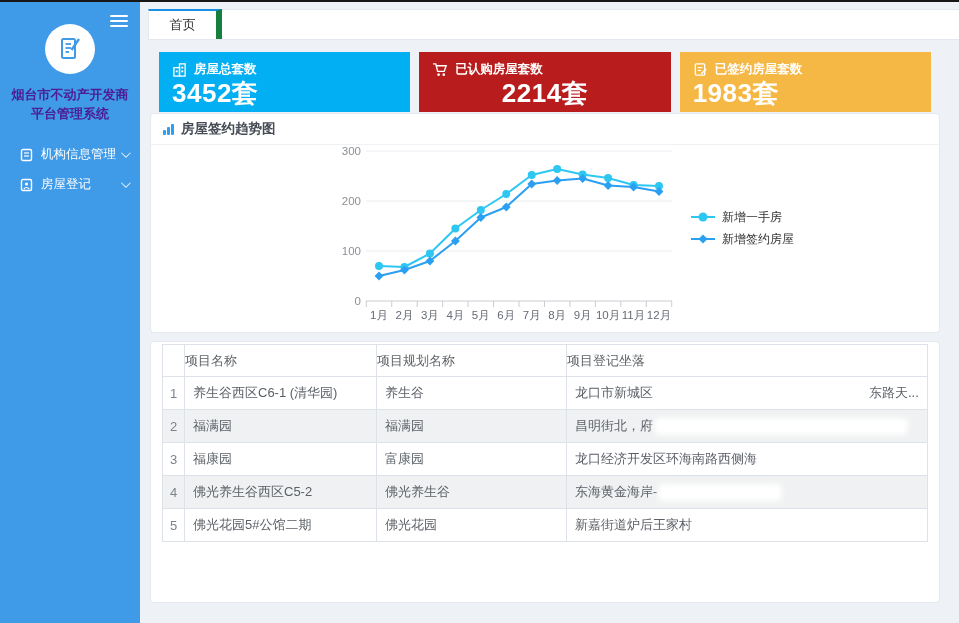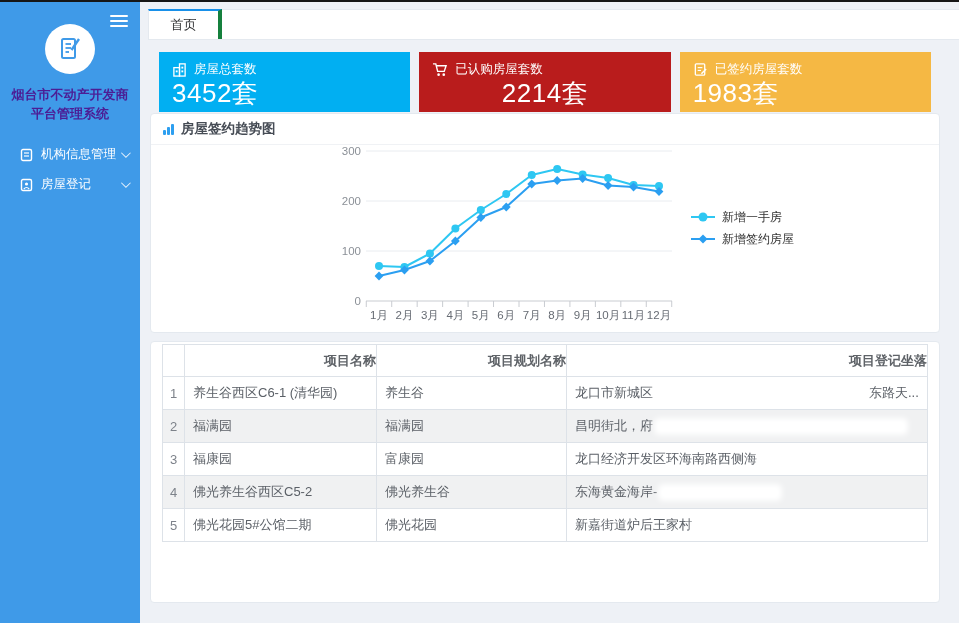--- a/index.html
+++ b/index.html
@@ -27,46 +27,46 @@
   .topbar { height:36px; background:#fff; border-bottom:1px solid #e7e7e7;
     display:flex; align-items:center; padding-left:15px; font-size:13px; color:#3a3a3a; }
   .redact { display:inline-block; vertical-align:-2px; border-radius:3px; }
   .redact.name { width:46px; height:12px; background:#ebebeb; filter:blur(2px); margin-right:2px; }
   .redact.cell { height:13px; background:#ffffff; filter:blur(2px);
     box-shadow:0 0 4px 2px rgba(255,255,255,.9); margin:0 3px; vertical-align:-3px; }
 
   .tabstrip { margin:7px 0 0 8px; height:31px; background:#fff; border:1px solid #e4e9ef; border-right:none;
     display:flex; align-items:flex-start; }
   .tab { width:74px; height:30px; background:#fff; border-top:2px solid #1890e9;
-    border-right:4px solid #15803d; margin-top:-1px; margin-left:-1px; border-left:1px solid #e4e9ef;
+    border-right:6px solid #15803d; margin-top:-1px; margin-left:-1px; border-left:1px solid #e4e9ef;
     display:flex; align-items:center; justify-content:center; font-size:13px; color:#303133; cursor:pointer; }
 
   .content { padding:12px 19px 0 10px; }
 
-  .cards { display:flex; gap:9px; margin:0 9px; }
+  .cards { display:flex; gap:9px; margin:0 9px;font-weight:bold; }
   .card { flex:1; height:60px; color:#fff; padding:9px 13px 0; }
   .card-top { display:flex; align-items:center; font-size:12.5px; }
   .card-top svg { margin-right:7px; }
   .card-val { font-size:26px; line-height:1.2; letter-spacing:.5px; }
 
   .panel { background:#fff; border:1px solid #e4e9ef; border-radius:4px; }
   .panel.chart { margin-top:1px; height:220px; }
   .panel-head { display:flex; align-items:center; padding:6px 12px; font-size:13.5px;
     font-weight:bold; color:#464c55; }
   .panel.chart .panel-head { border-bottom:1px solid #f0f2f5; }
   .panel-head .ph-icon { margin-right:6px; display:flex; align-items:flex-end; }
   .bars span { display:inline-block; width:3px; background:#2d9ff0; margin-right:1px; border-radius:1px; }
   .bars span:nth-child(1){height:5px;} .bars span:nth-child(2){height:8px;} .bars span:nth-child(3){height:11px;}
 
   .panel.projects { margin-top:8px; height:262px; overflow:hidden; }
   .panel.projects .panel-head { border-bottom:2px solid #a9d5f2; padding:4px 12px 3px; }
 
   table.proj { width:calc(100% - 22px); margin:2px 11px 0; border-collapse:collapse; font-size:13px; color:#5b6067; }
   table.proj th, table.proj td { border:1px solid #dde2e8; }
-  table.proj th { height:32px; font-weight:bold; color:#5f6368; text-align:right; background:#fff; }
+  table.proj th { height:32px; font-weight:normal; color:#5f6368; text-align:left; background:#fff; }
   table.proj td { height:33px; padding:0 8px; }
   table.proj td.num { width:22px; text-align:center; color:#7d828a; padding:0 4px; }
   table.proj col.c-name { width:192px; } table.proj col.c-plan { width:190px; }
   table.proj tr.alt td { background:#f0f1f2; }
 
   svg text { font-family:"Liberation Sans","DejaVu Sans",sans-serif; }
 </style>
 </head>
 <body>
 

